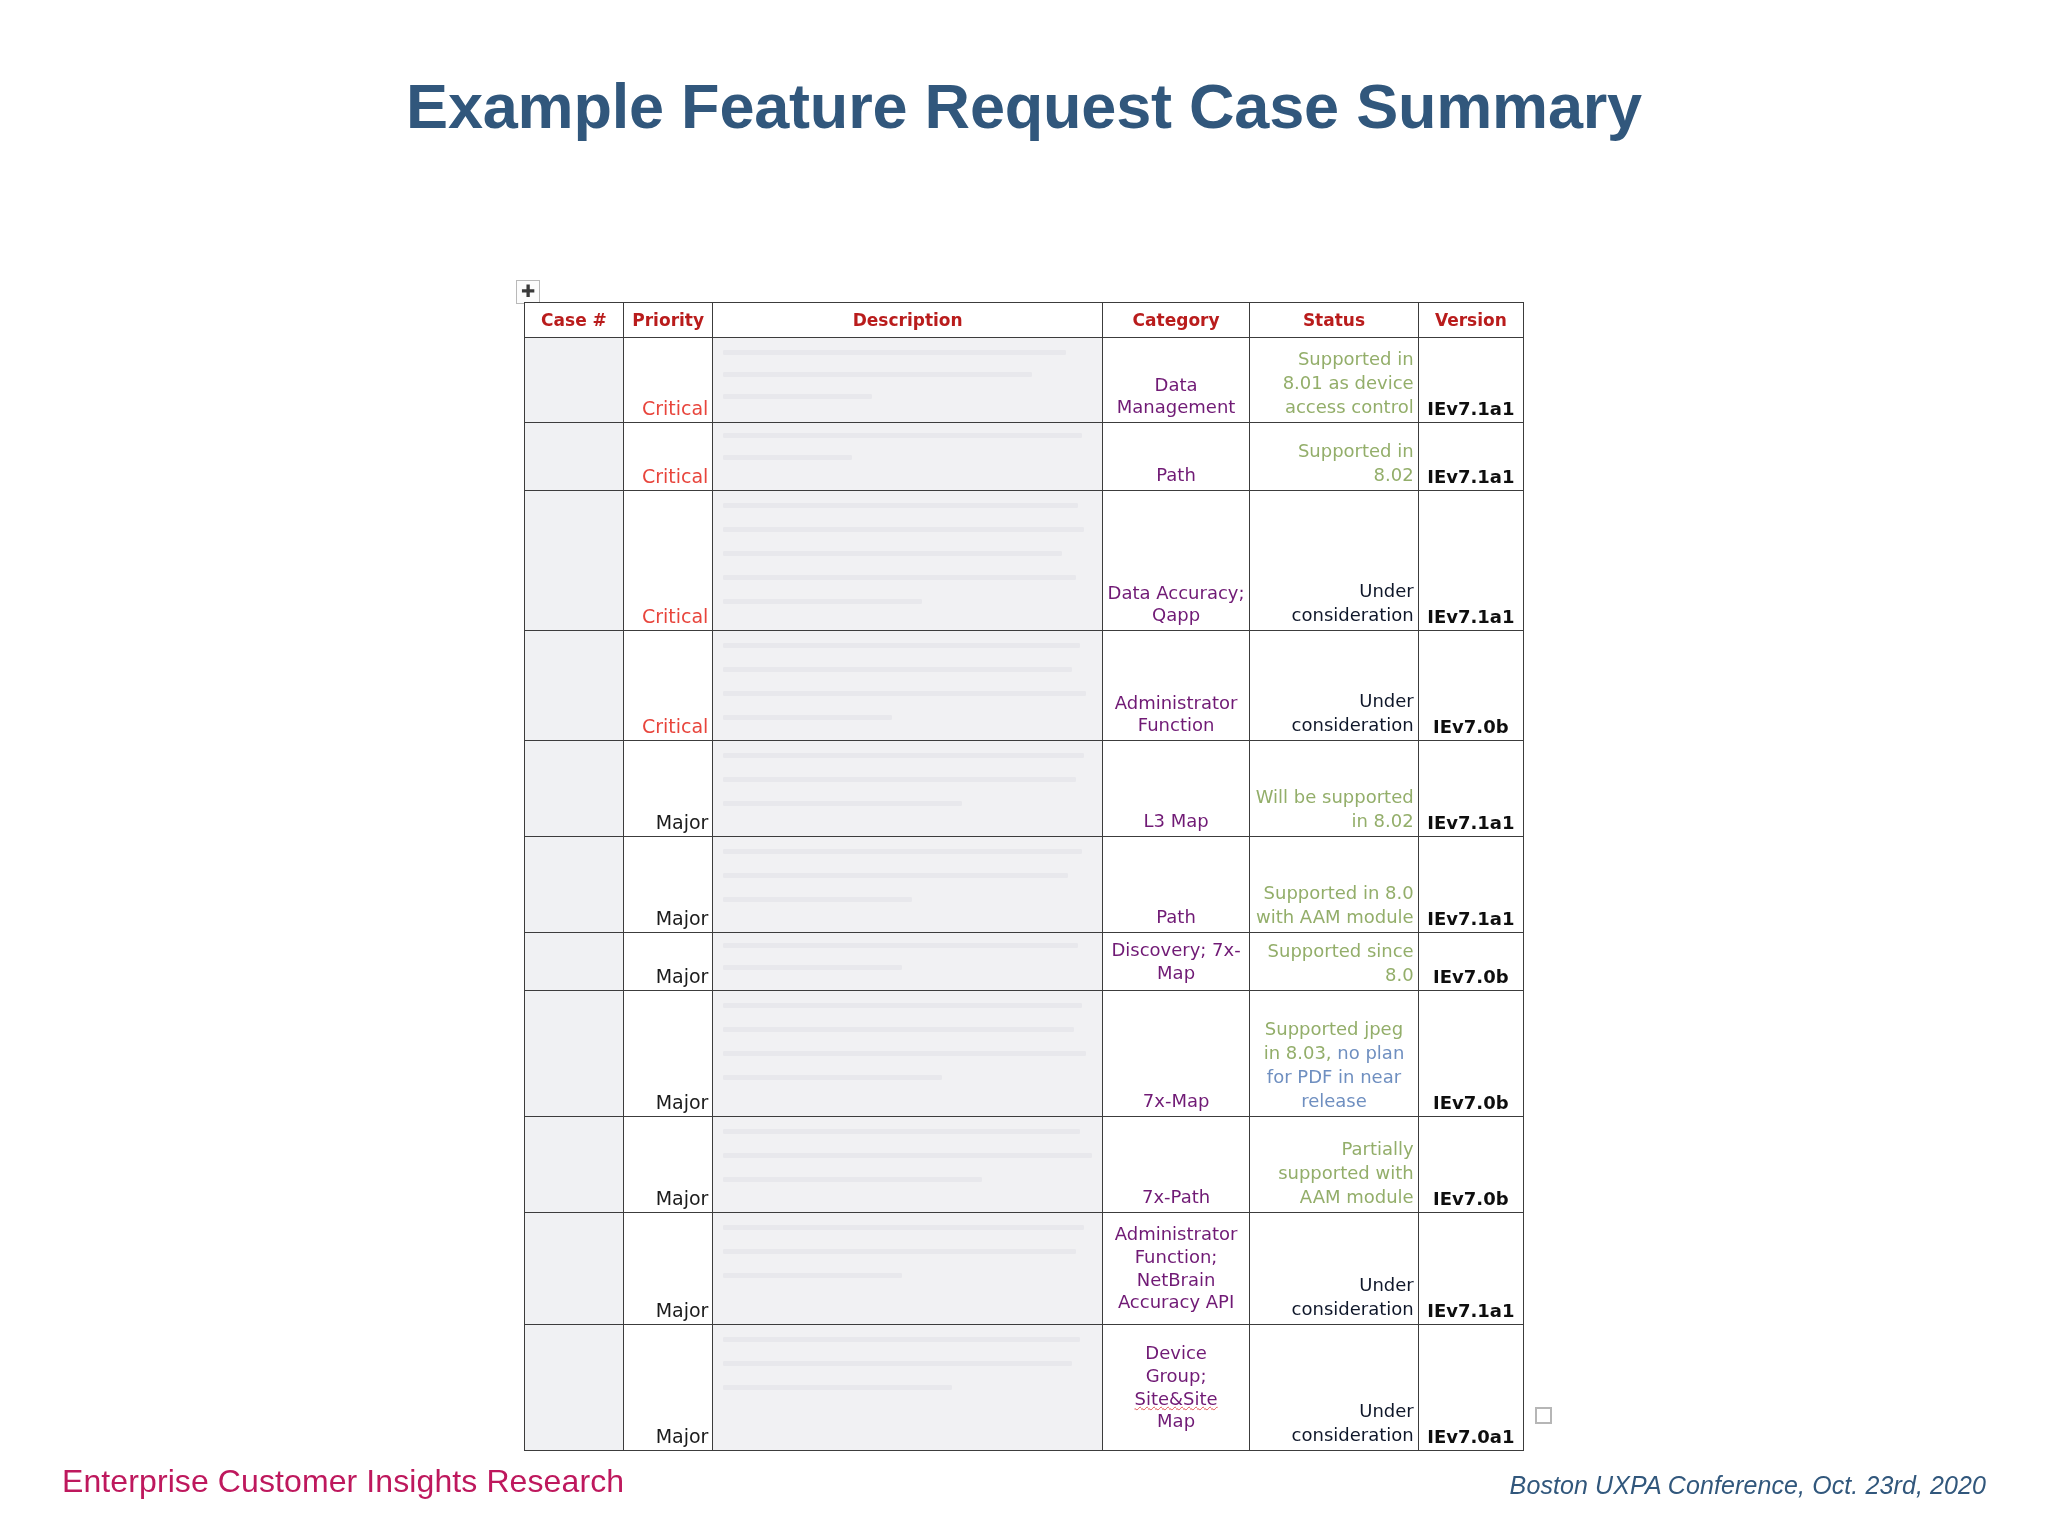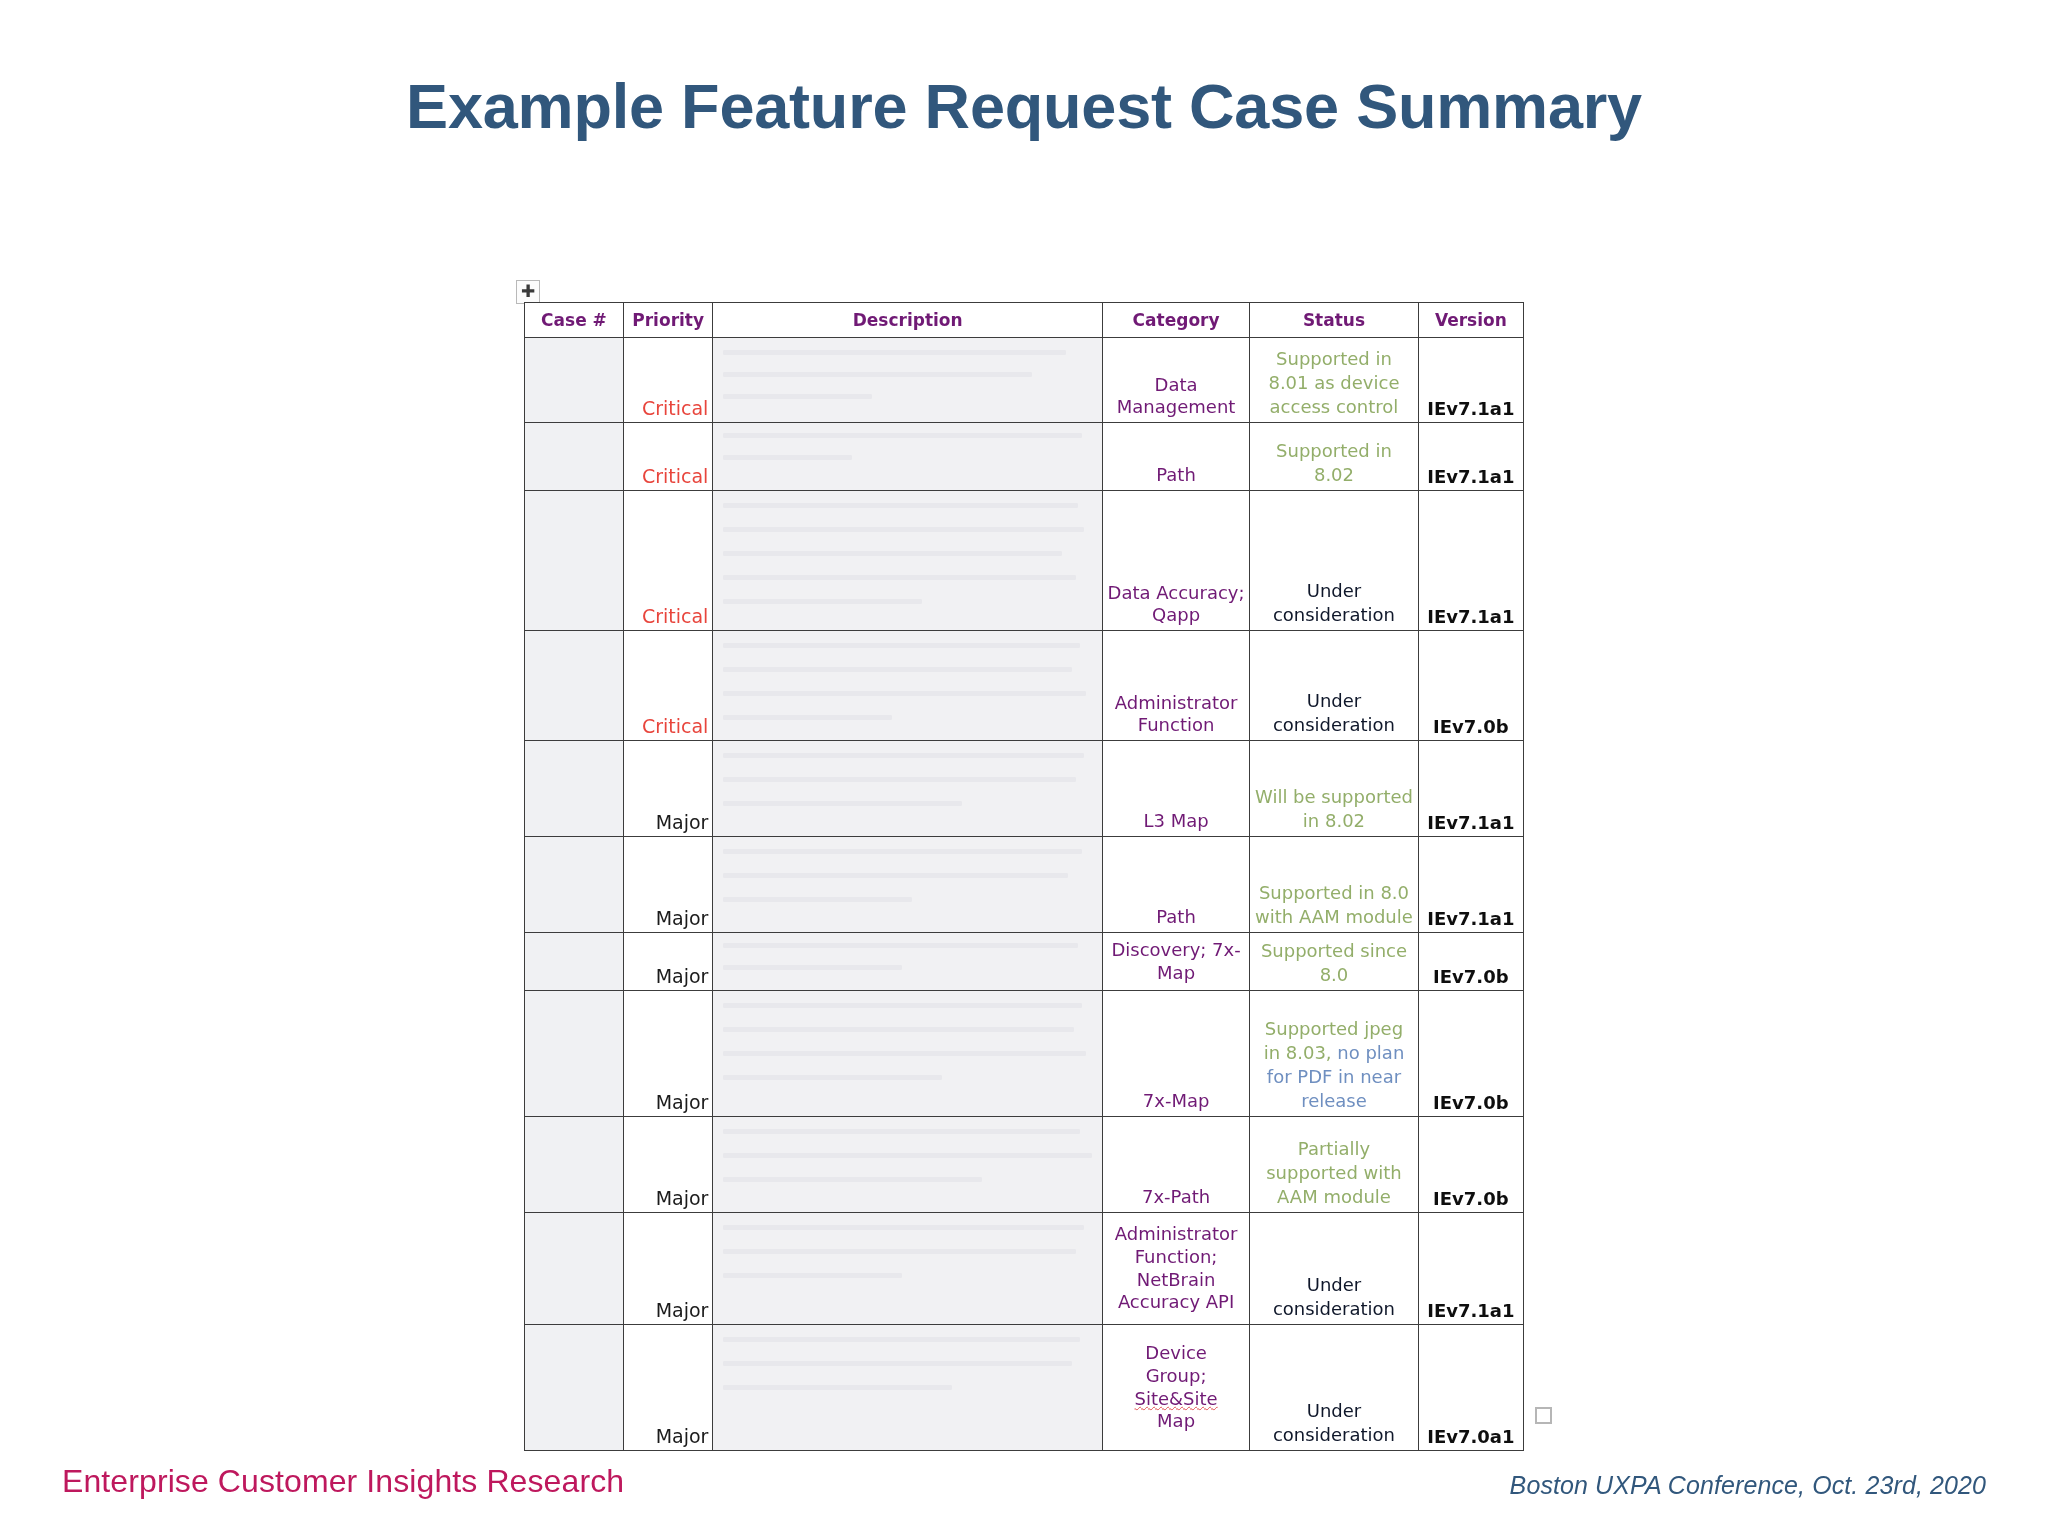--- a/index.html
+++ b/index.html
@@ -93,21 +93,21 @@
   table.fr-table th {
     border: 1.6px solid #3c3c3c;
     padding: 3px 4px;
     font-family: "DejaVu Sans", sans-serif;
     vertical-align: bottom;
   }
 
   table.fr-table th {
     font-size: 17px;
     font-weight: bold;
-    color: #701a75;
+    color: #b91c1c;
     text-align: center;
     vertical-align: middle;
     height: 30px;
     padding: 2px 4px;
     background: #ffffff;
   }
 
   
   .col-case     { width: 94px; }
   .col-priority { width: 85px; }
@@ -153,21 +153,21 @@
     padding-bottom: 4px;
     line-height: 1.26;
   }
   td.cat-cell.mid { vertical-align: middle; padding-bottom: 3px; }
 
   td.status-cell {
     font-size: 18px;
     vertical-align: top;
     padding-top: 5px;
     line-height: 1.33;
-    text-align: center;
+    text-align: right;
   }
   td.status-cell.green { color: #93ae6a; }
   td.status-cell.blue  { color: #0f172a; }
   td.status-cell.center-al { text-align: center; }
 
   td.ver-cell {
     text-align: center;
     font-size: 18px;
     font-weight: bold;
     color: #0e0e0e;

